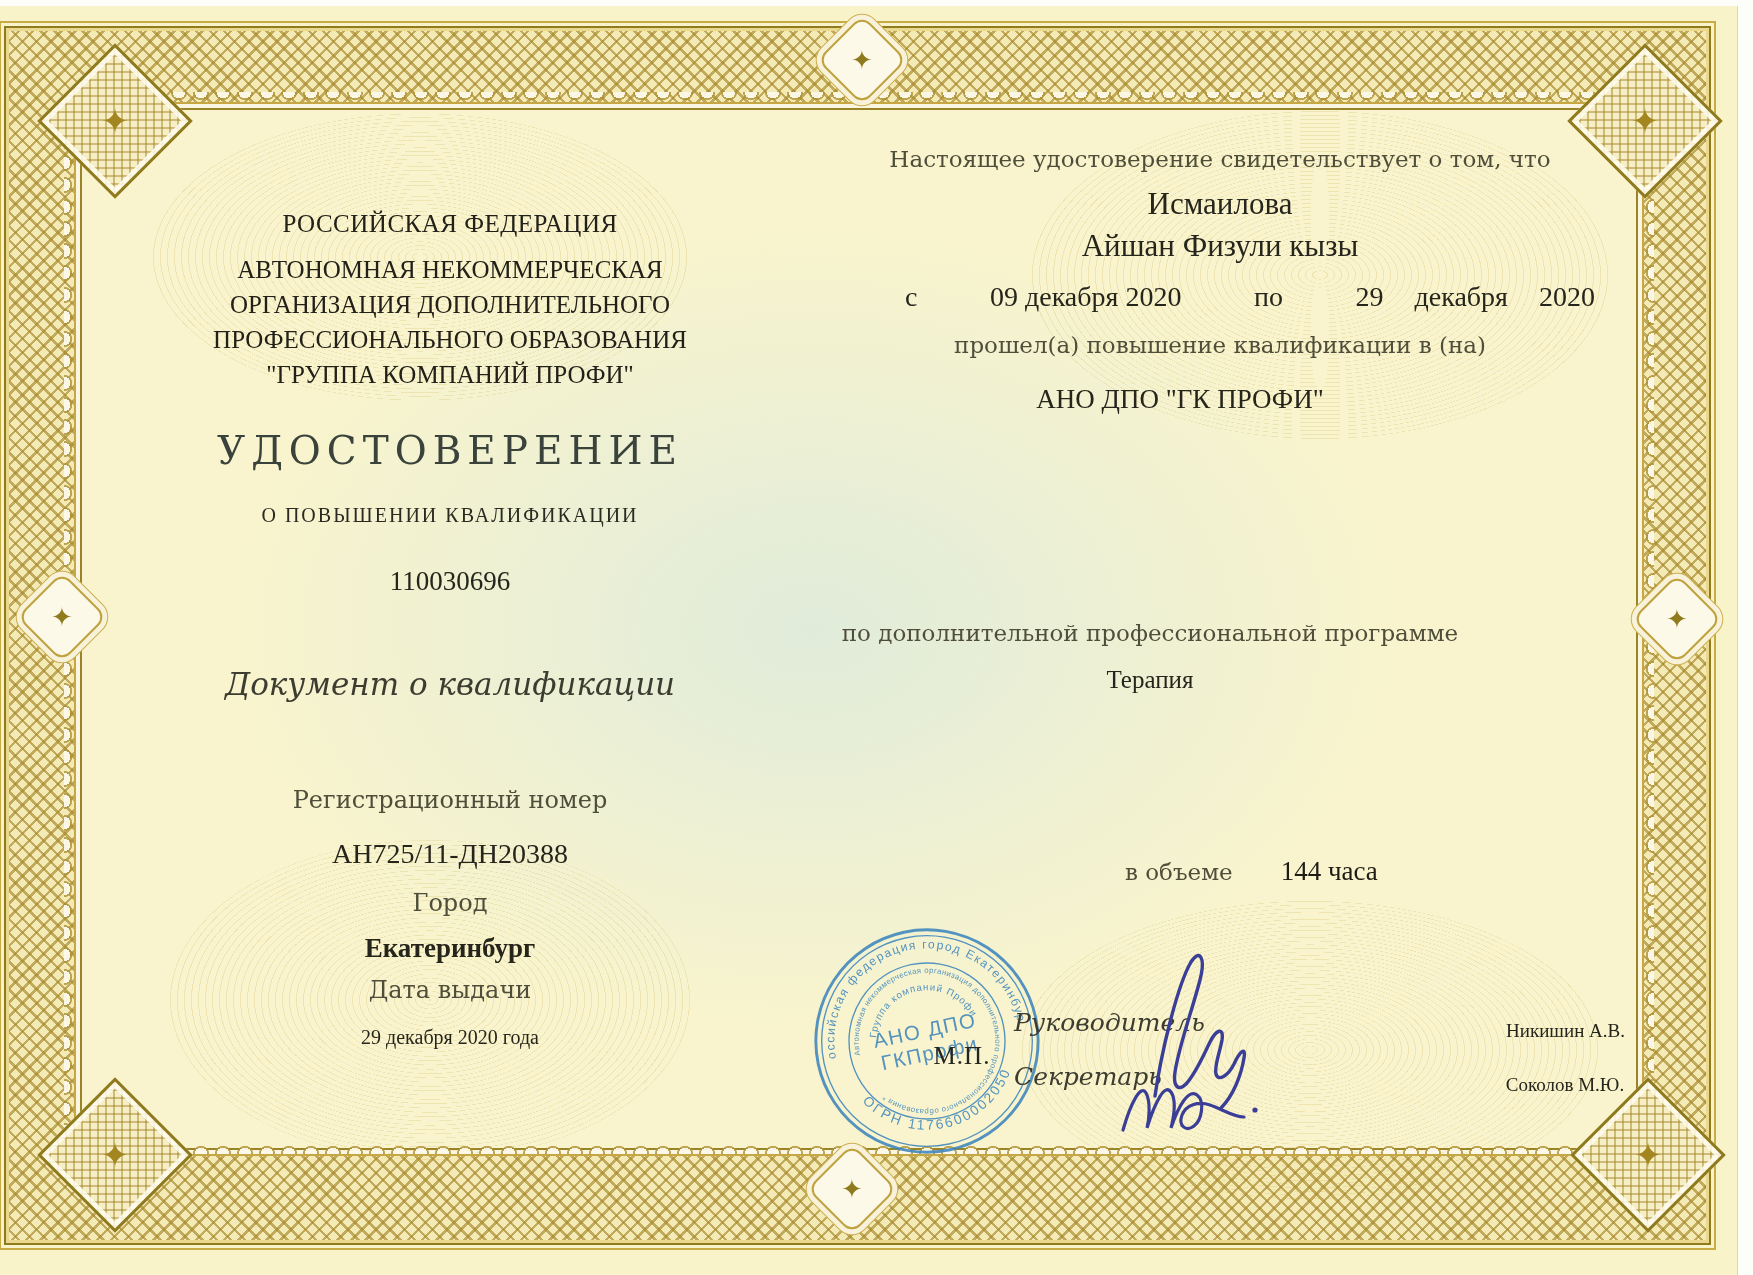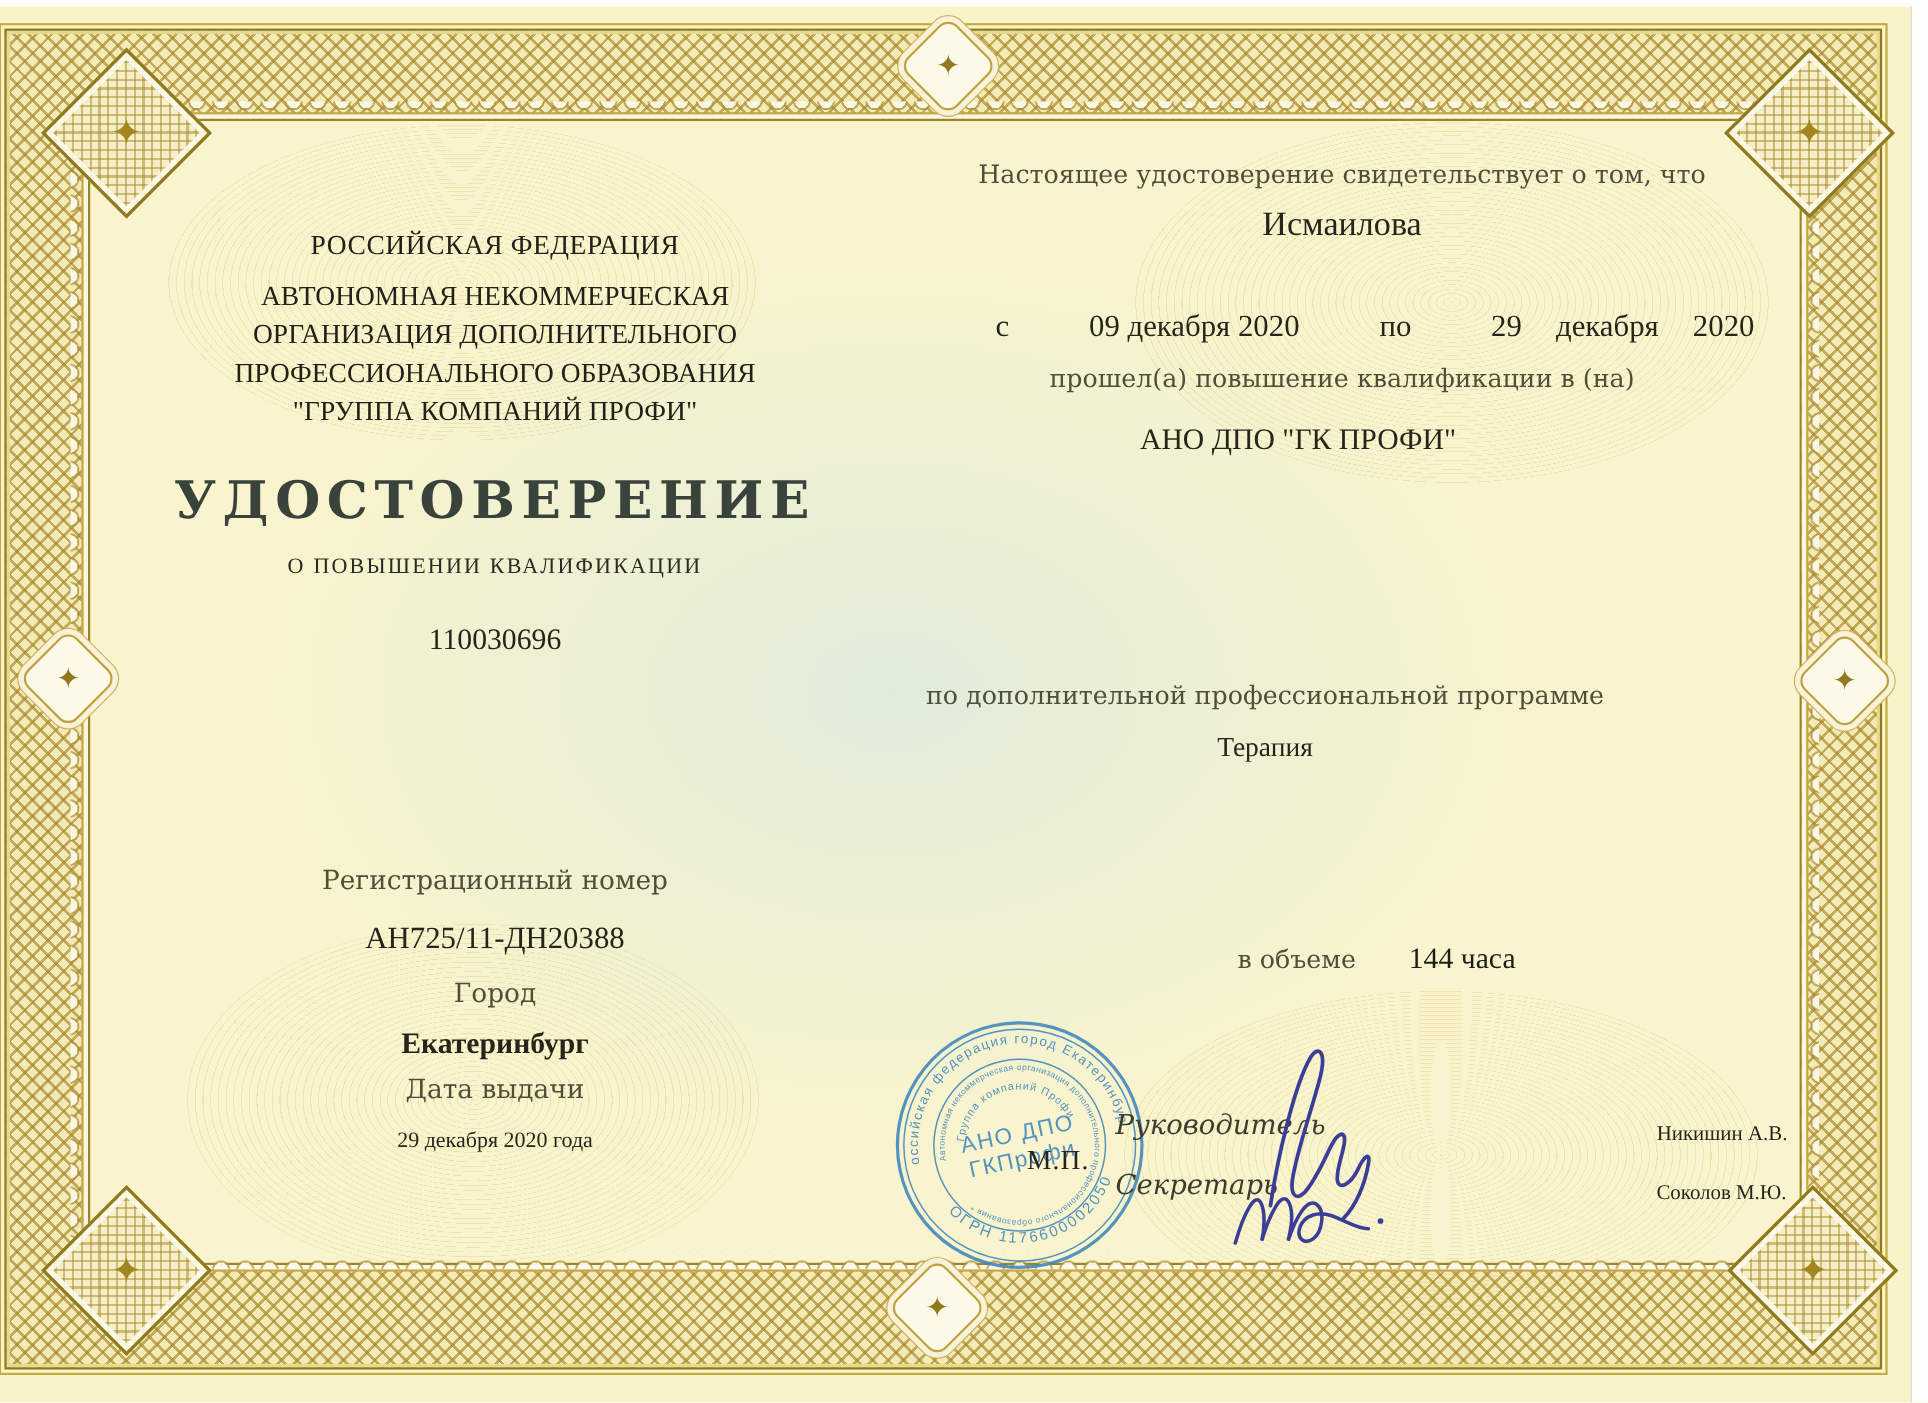--- a/index.html
+++ b/index.html
@@ -64,22 +64,22 @@
   .wm2{left:1030px;top:110px;width:580px;height:330px;}
   .wm3{left:170px;top:840px;width:520px;height:320px;}
   .wm4{left:1020px;top:900px;width:580px;height:300px;}
 
   
   .t{position:absolute;z-index:7;text-align:center;}
   .lbl{font-family:"DejaVu Serif",serif;color:#4f4e3a;}
   .caps{letter-spacing:.5px;}
   .country{left:190px;width:520px;top:210px;font-size:25px;letter-spacing:.5px;color:#222018;}
   .org{left:170px;width:560px;top:252px;font-size:25px;line-height:35px;color:#222018;}
-  .doc-title{left:150px;width:600px;top:428px;font-family:"DejaVu Serif",serif;font-weight:bold;
-    font-size:47px;letter-spacing:6px;color:#39423b;}
+  .doc-title{left:150px;width:600px;top:428px;font-family:"DejaVu Serif",serif;font-weight:normal;
+    font-size:39px;letter-spacing:6px;color:#39423b;}
   .doc-subtitle{left:190px;width:520px;top:504px;font-size:20px;letter-spacing:2px;
     text-transform:uppercase;color:#2b2a22;}
   .form-number{left:190px;width:520px;top:566px;font-size:27px;}
   .doc-kind{left:190px;width:520px;top:666px;font-family:"DejaVu Serif",serif;font-style:italic;
     font-size:31px;color:#3c3c31;}
   .reg-label{left:190px;width:520px;top:786px;font-size:24px;text-align:center;}
   .reg-number{left:190px;width:520px;top:838px;font-size:28px;}
   .city-label{left:190px;width:520px;top:889px;font-size:24px;}
   .city-value{left:190px;width:520px;top:933px;font-size:27px;font-weight:bold;}
   .date-label{left:190px;width:520px;top:976px;font-size:24px;}
@@ -160,29 +160,31 @@
   <div class="t country caps">РОССИЙСКАЯ ФЕДЕРАЦИЯ</div>
   <div class="t org">
     <div>АВТОНОМНАЯ НЕКОММЕРЧЕСКАЯ</div>
     <div>ОРГАНИЗАЦИЯ ДОПОЛНИТЕЛЬНОГО</div>
     <div>ПРОФЕССИОНАЛЬНОГО ОБРАЗОВАНИЯ</div>
     <div>"ГРУППА КОМПАНИЙ ПРОФИ"</div>
   </div>
   <div class="t doc-title">УДОСТОВЕРЕНИЕ</div>
   <div class="t doc-subtitle">о повышении квалификации</div>
   <div class="t form-number">110030696</div>
+  <div class="t doc-kind">Документ о квалификации</div>
   <div class="t lbl reg-label">Регистрационный номер</div>
   <div class="t reg-number">АН725/11-ДН20388</div>
   <div class="t lbl city-label">Город</div>
   <div class="t city-value">Екатеринбург</div>
   <div class="t lbl date-label">Дата выдачи</div>
   <div class="t date-value">29 декабря 2020 года</div>
 
   <div class="t lbl statement">Настоящее удостоверение свидетельствует о том, что</div>
   <div class="t holder-last">Исмаилова</div>
+  <div class="t holder-first">Айшан Физули кызы</div>
 
   <div class="t dates-row">
     <span>с</span>
     <span>09 декабря 2020</span>
     <span>по</span>
     <span class="to-part">29 декабря 2020</span>
   </div>
 
   <div class="t lbl completed">прошел(а) повышение квалификации в (на)</div>
   <div class="t institution">АНО ДПО "ГК ПРОФИ"</div>

